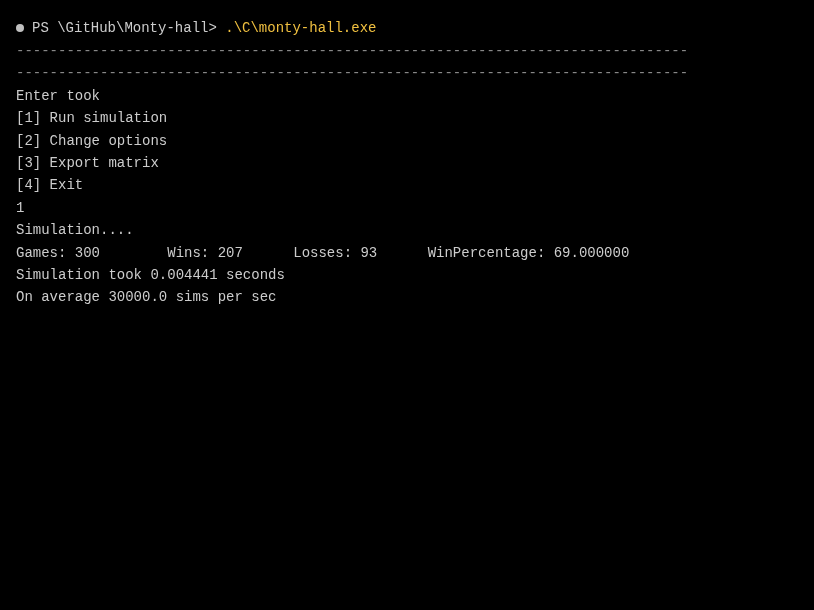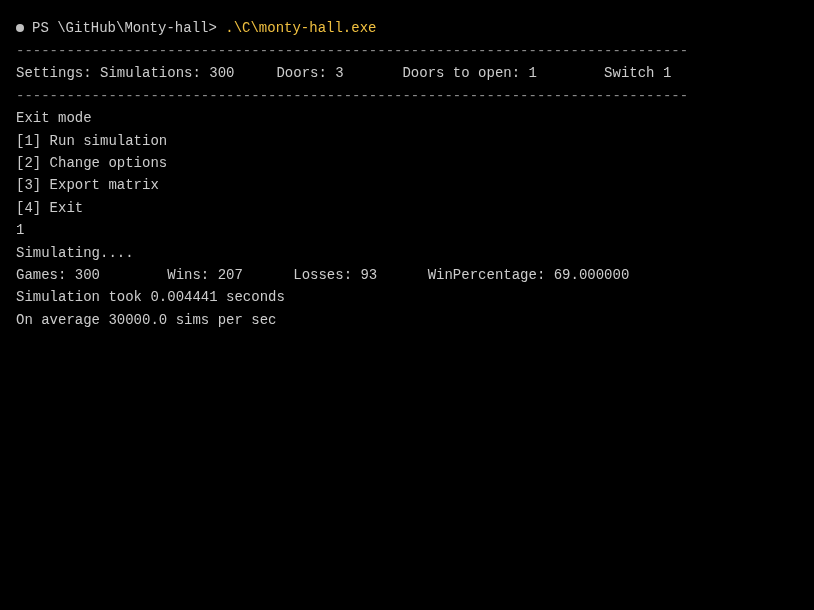--- a/index.html
+++ b/index.html
@@ -98,26 +98,25 @@
 
 <div class="terminal">
   <div class="prompt-line">
     <div class="prompt-circle"></div>
     <span class="prompt-text">PS \GitHub\Monty-hall&gt; </span>
     <span class="prompt-command">.\C\monty-hall.exe</span>
   </div>
 
   <div class="terminal-content">
     <div class="separator line">--------------------------------------------------------------------------------</div>
-    <div class="settings-line line">Settings: Simulations: 300     Doors: 3       Doors to open: 1        Switch 1</div>
     <div class="separator line">--------------------------------------------------------------------------------</div>
-    <div class="menu-line line">Exit mode</div>
+    <div class="menu-line line">Enter took</div>
     <div class="menu-line line">[1] Run simulation</div>
     <div class="menu-line line">[2] Change options</div>
     <div class="menu-line line">[3] Export matrix</div>
     <div class="menu-line line">[4] Exit</div>
     <div class="input-line line">1</div>
-    <div class="sim-line line">Simulating....</div>
+    <div class="sim-line line">Simulation....</div>
     <div class="sim-line line">Games: 300        Wins: 207      Losses: 93      WinPercentage: 69.000000</div>
     <div class="sim-line line">Simulation took 0.004441 seconds</div>
     <div class="sim-line line">On average 30000.0 sims per sec</div>
   </div>
 </div>
 
 </body></html>

